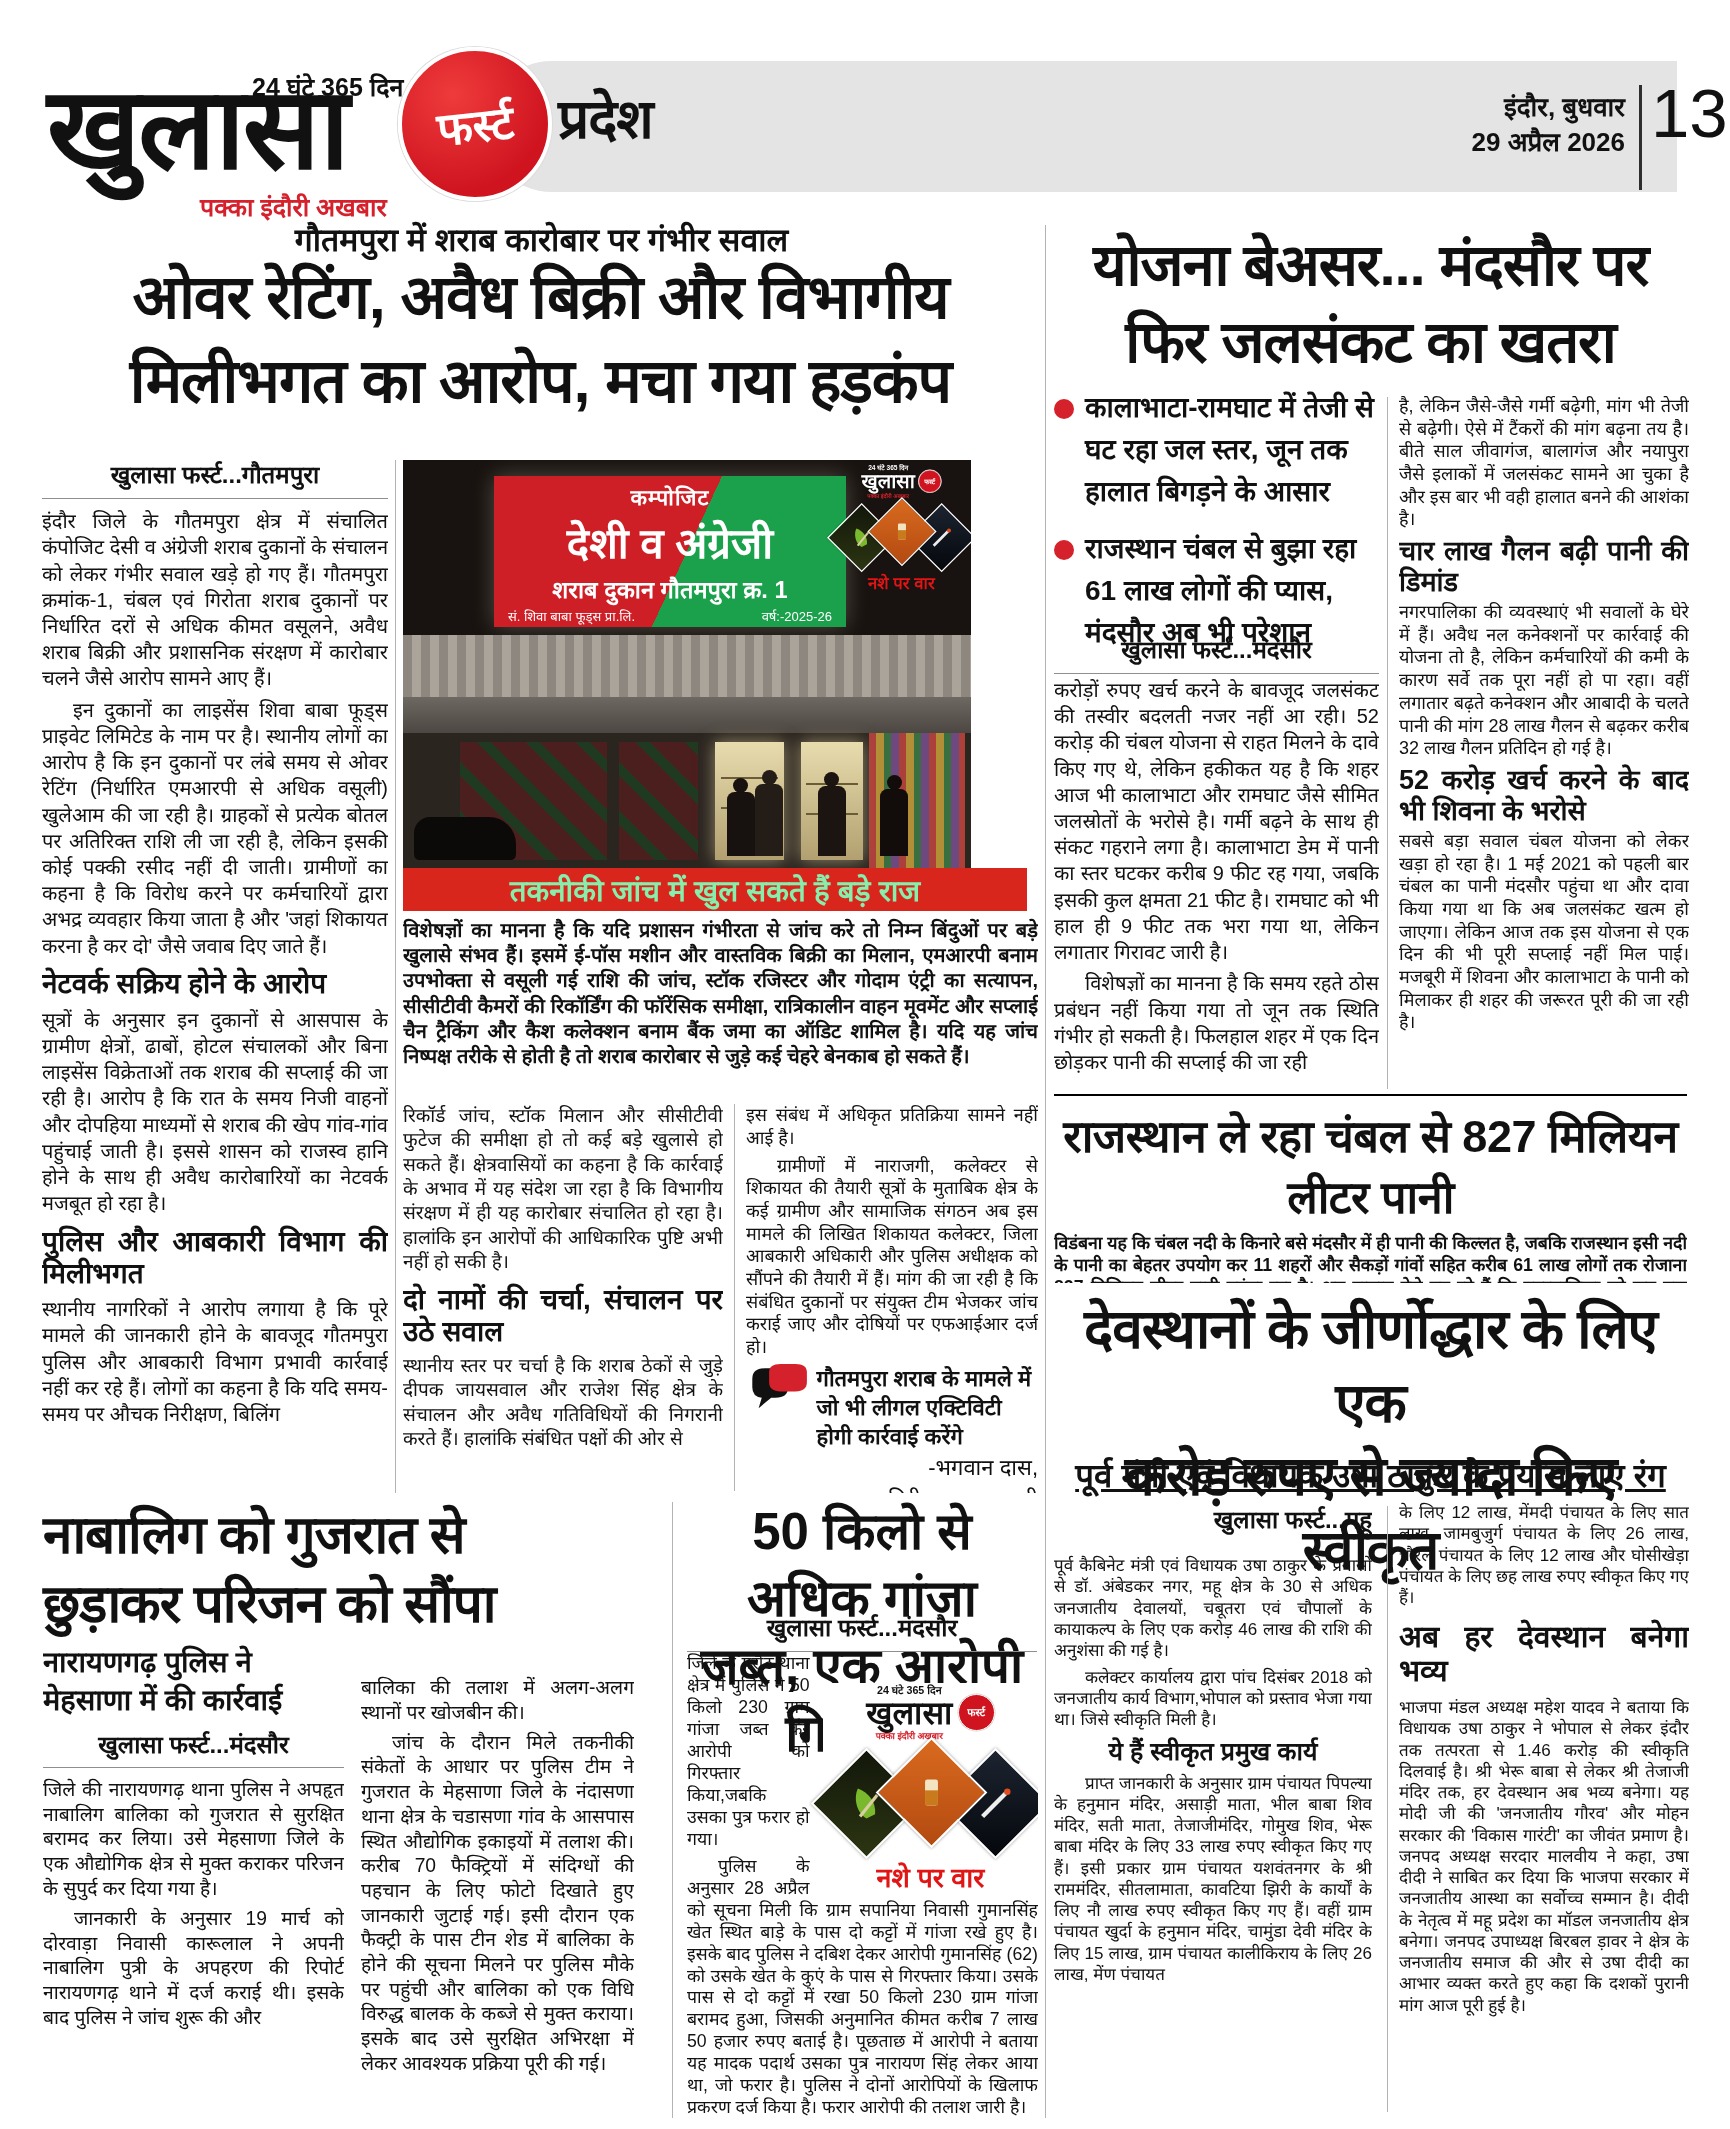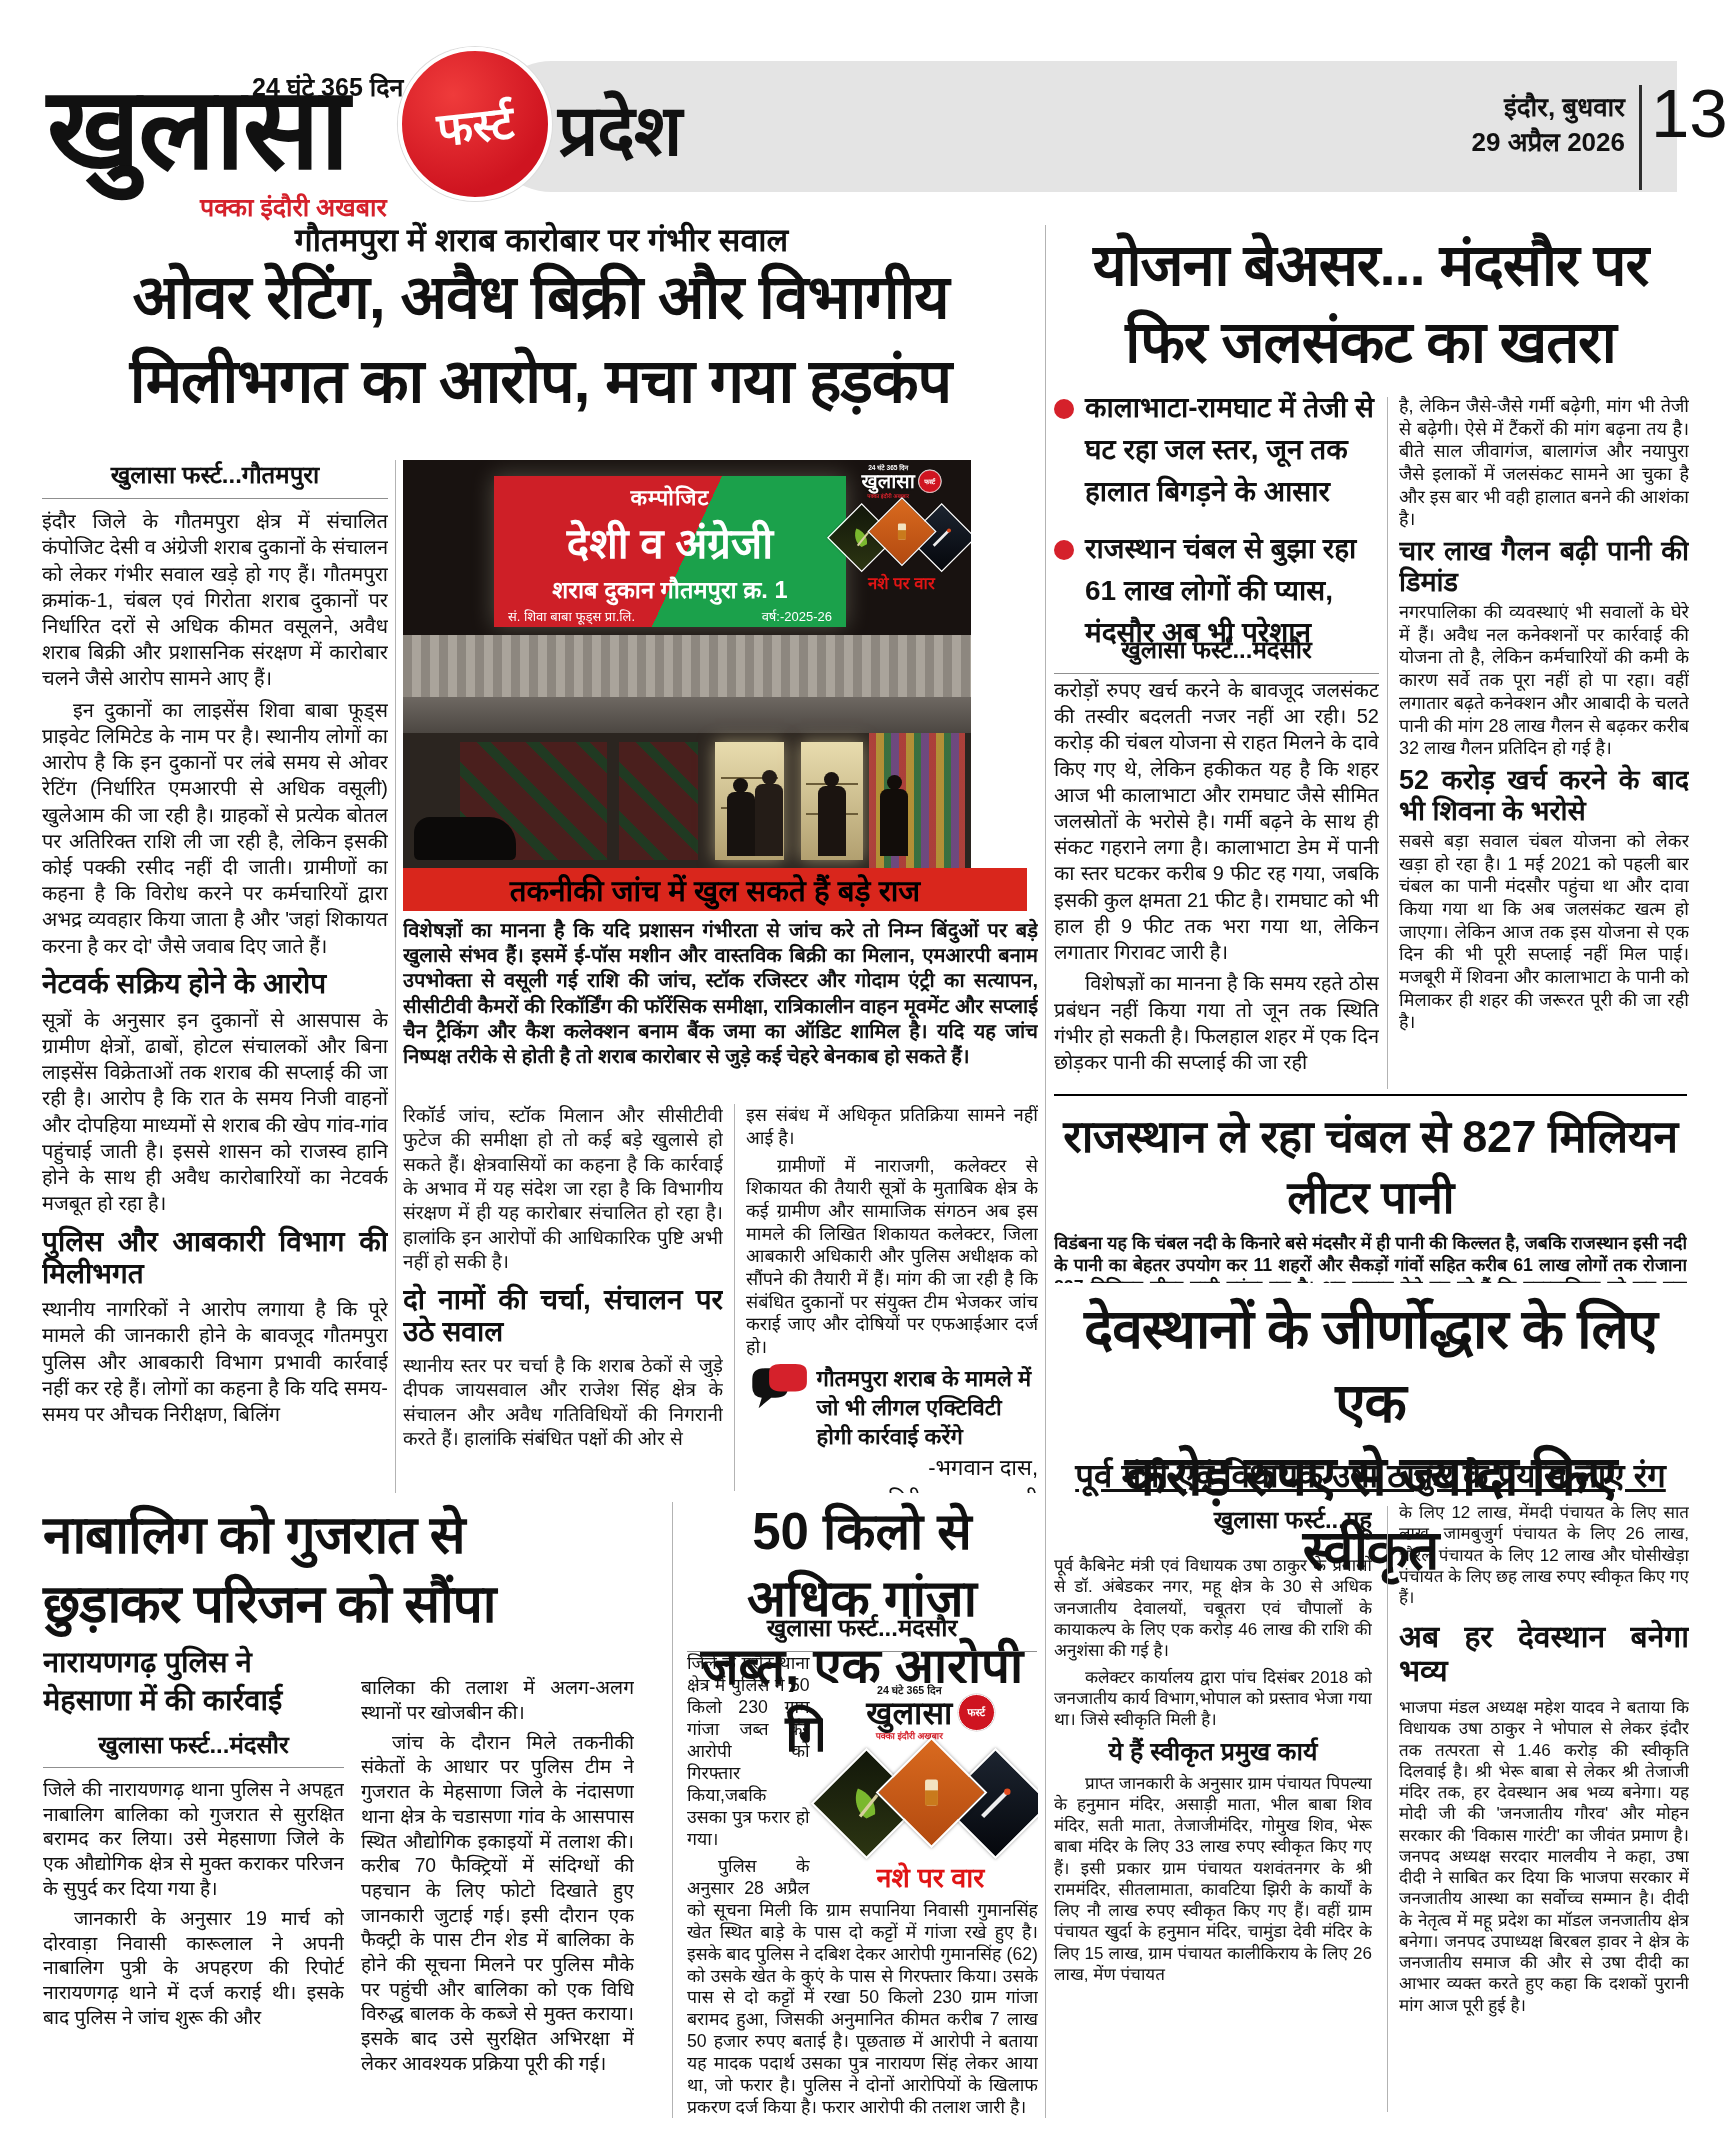--- a/index.html
+++ b/index.html
@@ -25,33 +25,33 @@
 
   
   #band{left:486px;top:61px;width:1191px;height:131px;background:#e4e4e4;border-radius:70px 0 0 70px;}
   #tag24{left:252px;top:69px;font-size:25px;font-weight:800;}
   #logoMain{left:47px;top:69px;font-size:114px;font-weight:900;line-height:1.05;letter-spacing:-2.1px;}
   #logoTag{left:200px;top:189px;font-size:25px;font-weight:800;color:#d5212b;}
   #logoCircle{left:398px;top:47px;width:146px;height:146px;border-radius:50%;
       background:radial-gradient(circle at 35% 30%,#ef3b3b,#cf1420 70%);border:4.3px solid #fff;
       box-shadow:0 0 0 1.1px #ddd;display:flex;align-items:center;justify-content:center;}
   #logoCircle span{color:#fff;font-weight:900;font-size:46px;transform:rotate(-6deg);}
-  #secTitle{left:558px;top:79px;font-size:71px;font-weight:800;letter-spacing:-1.1px;}
+  #secTitle{left:558px;top:79px;font-size:55px;font-weight:800;letter-spacing:-1.1px;}
   #dateBlock{left:1330px;top:90px;width:295px;text-align:right;font-size:26px;font-weight:800;line-height:1.35;}
   #pgSep{left:1639px;top:85px;width:2.7px;height:105px;background:#2e2e2e;}
   #pgNum{left:1651px;top:74px;font-size:69px;font-weight:500;}
 
   
   #a1Kicker{left:80px;top:217px;width:923px;text-align:center;font-size:32px;font-weight:800;}
   #a1Headline{left:42px;top:256px;width:997px;text-align:center;font-size:61px;font-weight:800;line-height:1.37;letter-spacing:-1.1px;}
   #a1Col1{left:42px;top:457px;width:346px;height:1036px;}
   #vr1{left:395px;top:460px;height:1033px;}
   #photoBlock{left:403px;top:460px;width:624px;height:451px;}
   #photoImg{position:relative;width:568px;height:408px;background:#181210;overflow:hidden;}
-  #caption{width:624px;height:43px;background:#d9261c;color:#000000;display:flex;align-items:center;justify-content:center;
+  #caption{width:624px;height:43px;background:#d9261c;color:#86efac;display:flex;align-items:center;justify-content:center;
            font-size:29.5px;font-weight:800;}
   #a1Lead{left:403px;top:918px;width:635px;height:182px;font-weight:600;}
   #a1Col2{left:403px;top:1104px;width:320px;height:389px;}
   #vr2{left:734px;top:1104px;height:387px;}
   #a1Col3{left:746px;top:1104px;width:292px;height:389px;}
   #vrMain{left:1045px;top:225px;height:1893px;}
 
   
   .quoteRow{display:flex;gap:7.5px;margin-top:5.4px;text-indent:0;}
   .qIcon{flex:0 0 63px;height:59px;position:relative;}

